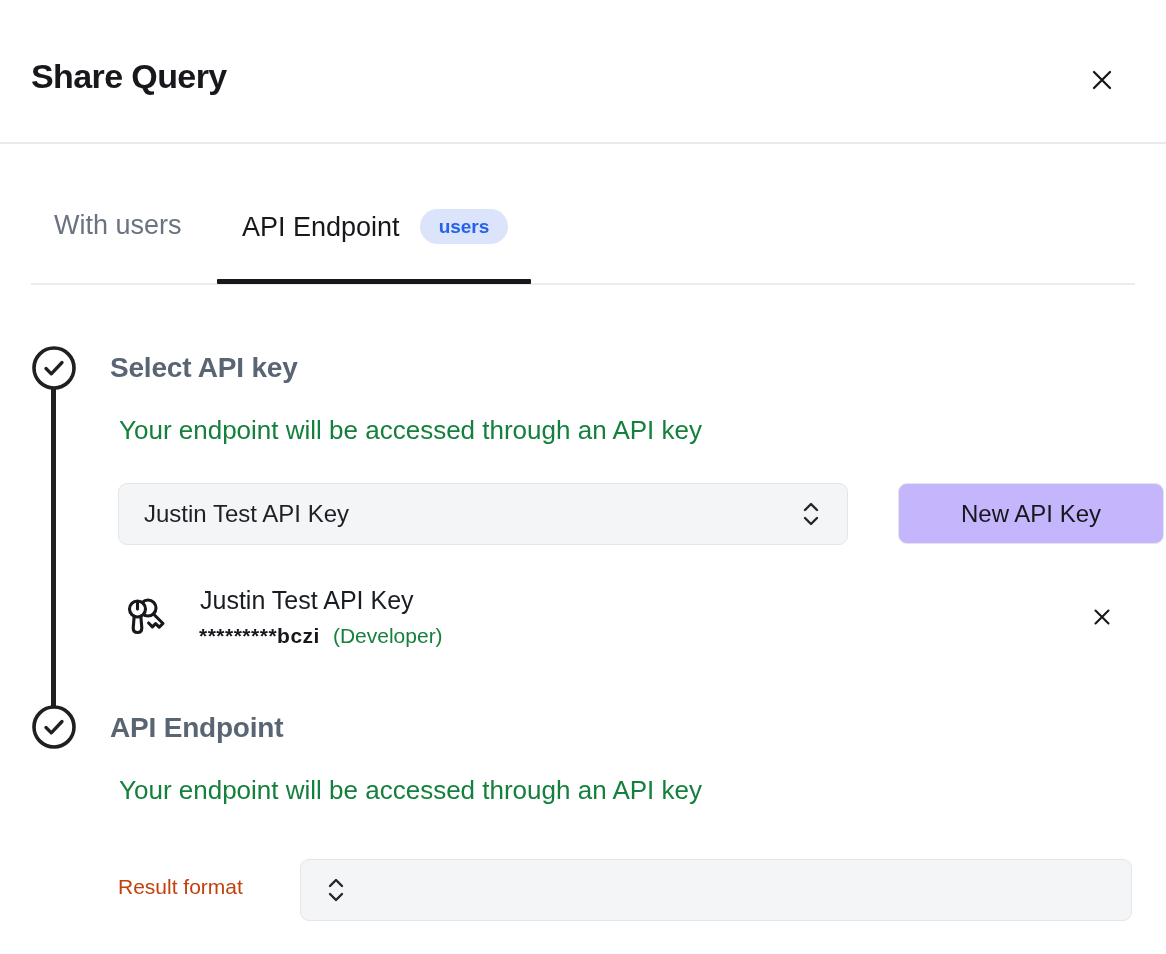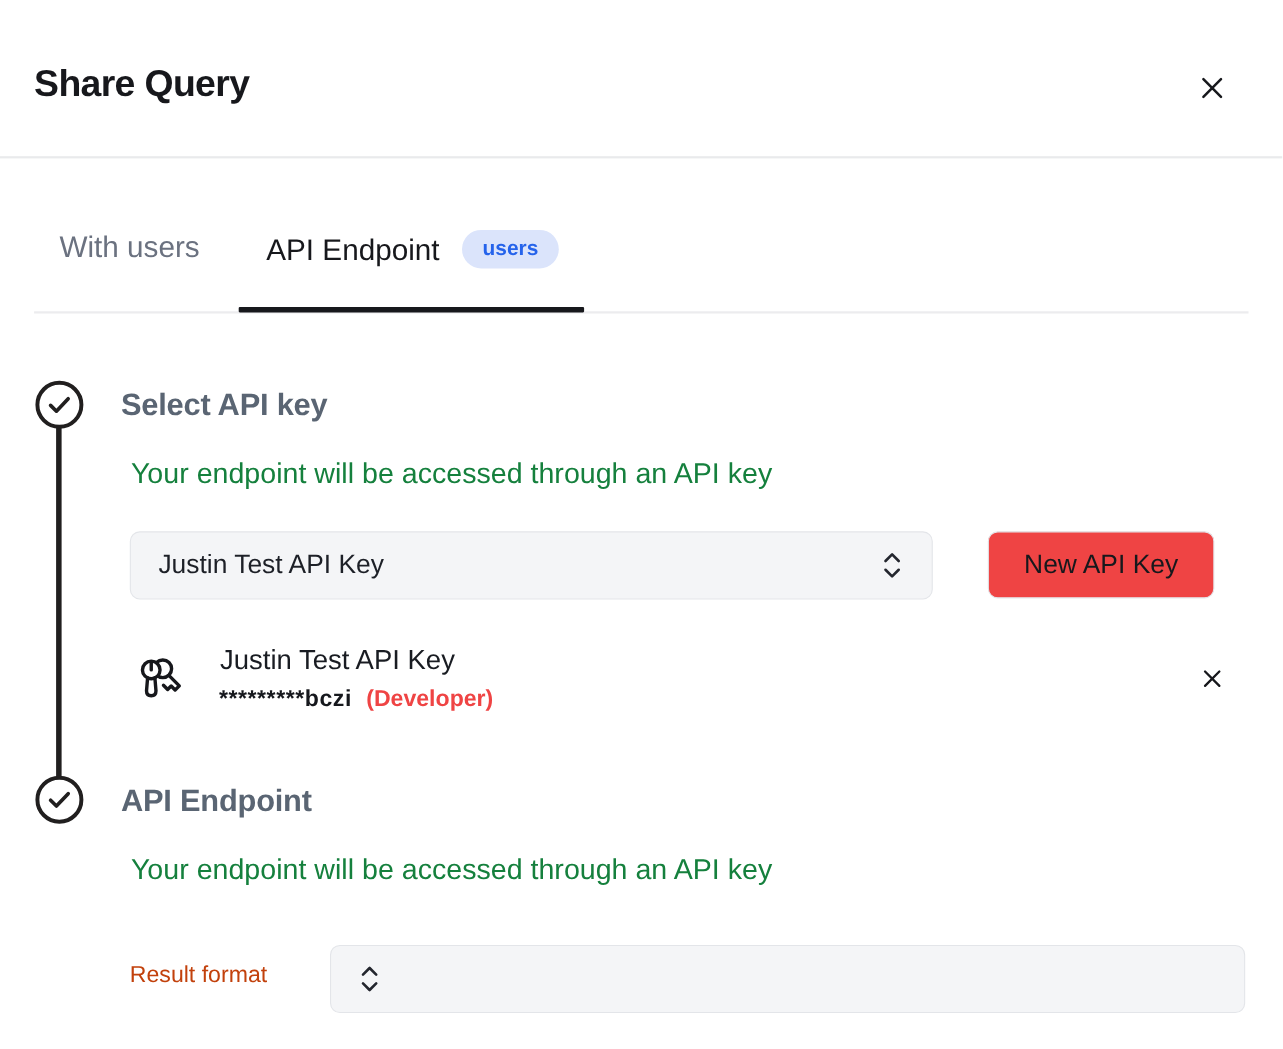--- a/index.html
+++ b/index.html
@@ -34,30 +34,30 @@
   
   .select{
     background:#f4f5f7;border:1px solid #e3e5e9;border-radius:9px;
     display:flex;align-items:center;justify-content:space-between;
     cursor:pointer;box-sizing:border-box;
   }
   .select-value{font-size:24px;color:#1d2027;}
   .api-key-select{left:118px;top:483px;width:730px;height:62px;padding:0 26px 0 25px;}
   .result-select{left:300px;top:859px;width:832px;height:62px;padding:0 26px 0 25px;}
   .btn-secondary{
-    left:898px;top:483px;width:206px;height:61px;background:#ef4444;
+    left:898px;top:483px;width:266px;height:61px;background:#c4b5fd;
     border:1.5px solid #e3e5e9;border-radius:9px;font-size:24px;color:#17181c;
     font-family:"Liberation Sans", sans-serif;cursor:pointer;
   }
   
   .keys-icon-wrap{left:122px;top:593px;width:48px;height:50px;}
   .key-name{left:200px;top:586px;font-size:25px;color:#191c22;}
   .key-meta{left:199px;top:624px;font-size:21px;display:flex;gap:13px;align-items:baseline;}
   .key-masked{color:#16181d;font-weight:600;letter-spacing:0.5px;}
-  .key-role{color:#ef4444;font-weight:700;}
+  .key-role{color:#15803d;font-weight:400;}
   .remove-key-btn{left:1086px;top:601px;width:32px;height:32px;background:none;border:none;cursor:pointer;padding:0;display:flex;align-items:center;justify-content:center;}
   
   .result-label{left:118px;top:875px;font-size:21px;color:#c2410c;}
   svg{display:block;}
 </style>
 </head>
 <body>
 
 <div class="stage">
 

